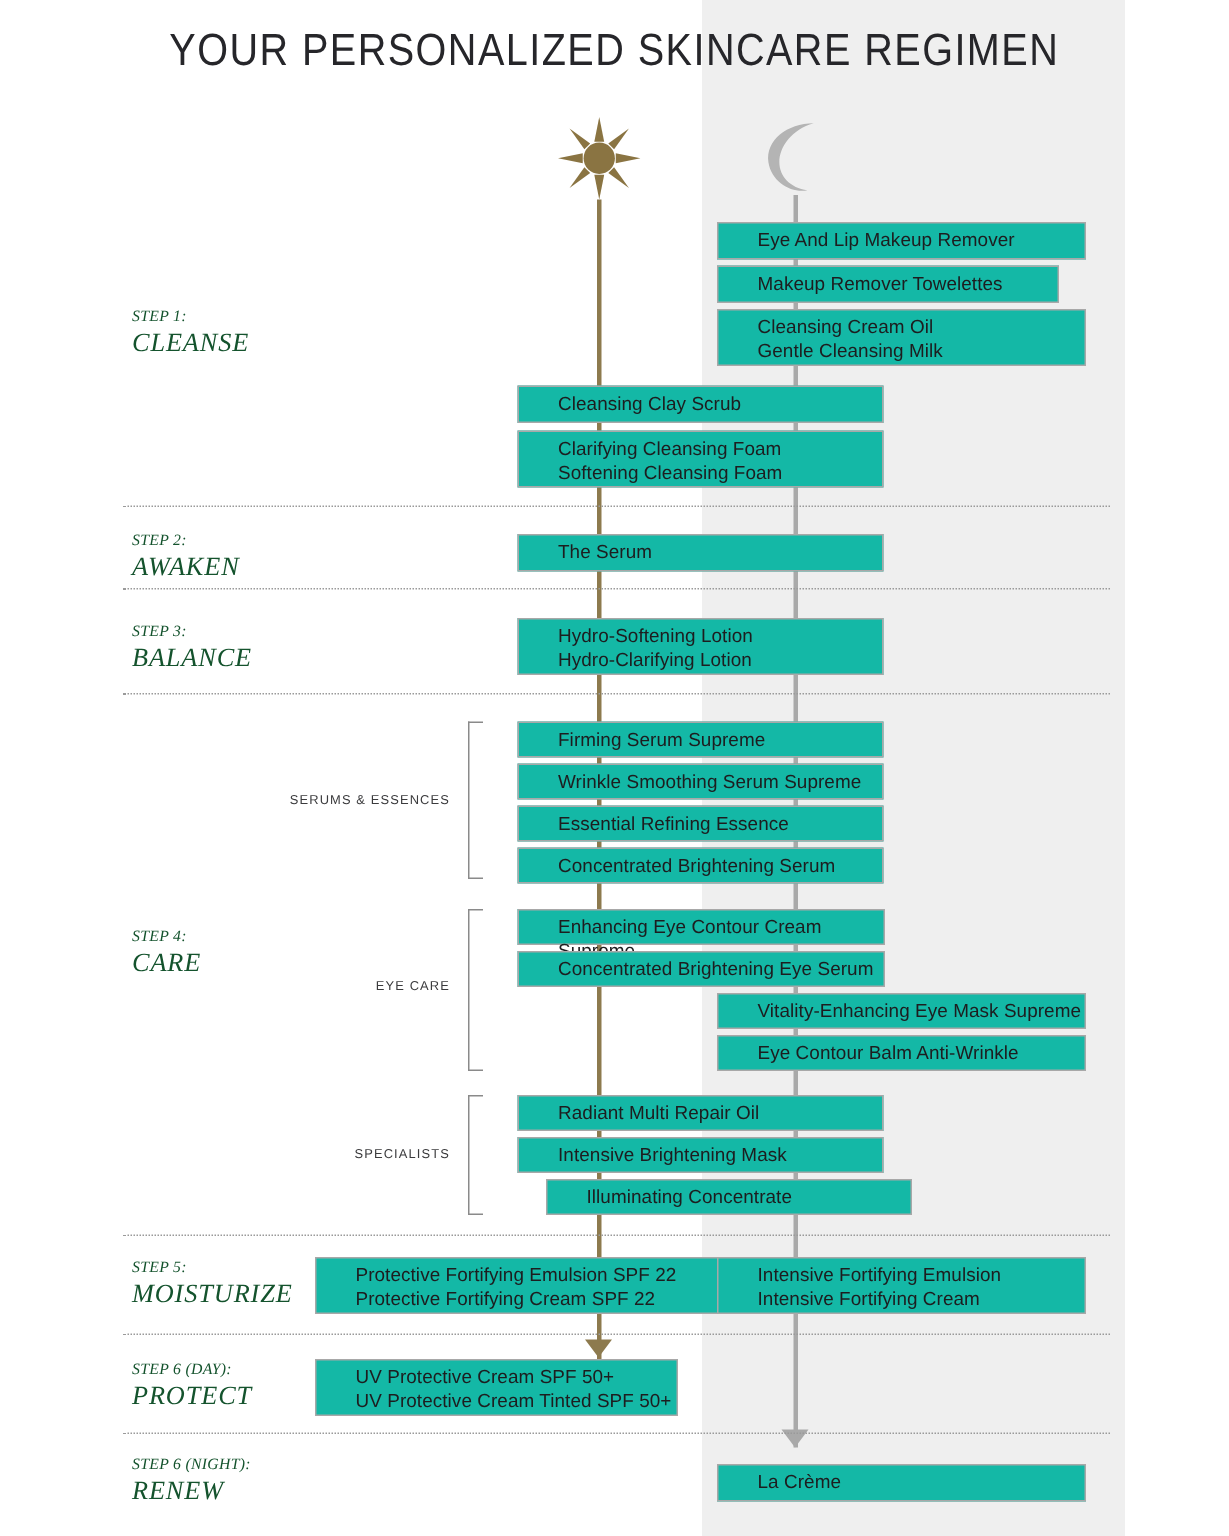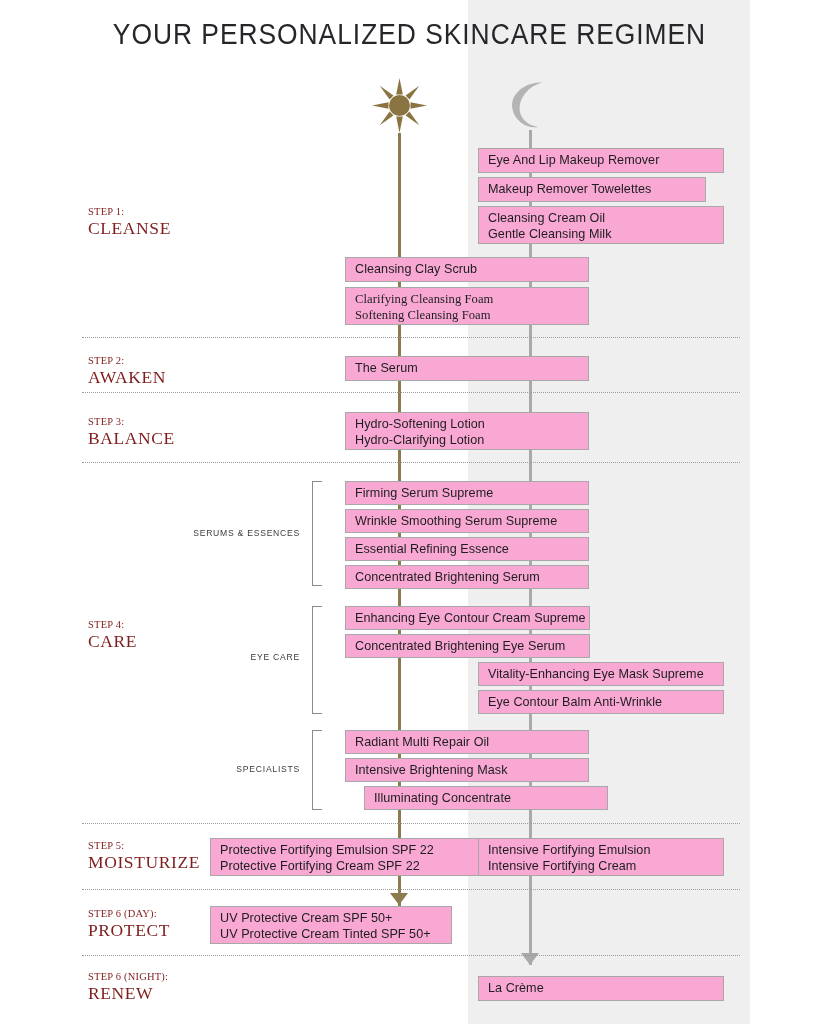--- a/index.html
+++ b/index.html
@@ -94,21 +94,22 @@
     left: 82px;
     width: 658px;
     height: 0;
     border-top: 1px dotted #9a9a9a;
   }
   
   .step-label {
     position: absolute;
     left: 88px;
     font-family: "Liberation Serif", serif;
-    color: #7f1d1d;
+    font-style: italic;
+    color: #14532d;
     white-space: nowrap;
   }
   .step-label .num {
     display: block;
     font-size: 10.5px;
     letter-spacing: 0.2px;
     line-height: 12px;
   }
   .step-label .name {
     display: block;
@@ -133,25 +134,25 @@
     width: 9px;
     border-left: 1px solid #8a8a8a;
     border-top: 1px solid #8a8a8a;
     border-bottom: 1px solid #8a8a8a;
   }
   
   .box {
     position: absolute;
     box-sizing: border-box;
     border: 1px solid #a8a8a8;
-    background: #f9a8d4;
+    background: #14b8a6;
     font-family: "Liberation Sans", sans-serif;
     font-size: 12.6px;
     color: #1d1d1f;
-    padding: 4px 0 4px 9px;
+    padding: 4px 0 4px 26px;
     line-height: 15.5px;
     white-space: pre-line;
     letter-spacing: 0.05px;
   }
 </style>
 </head>
 <body>
 
 <div id="page">
 
@@ -231,21 +232,21 @@
 
   <div class="subgroup-label" style="left:180px; top:764px; width:120px;">SPECIALISTS</div>
   <div class="bracket" style="top:730px; height:78px;"></div>
 
   <div class="box" style="left:478px; top:148px; width:246px; height:25px;">Eye And Lip Makeup Remover</div>
   <div class="box" style="left:478px; top:177px; width:228px; height:25px;">Makeup Remover Towelettes</div>
   <div class="box" style="left:478px; top:206px; width:246px; height:38px;">Cleansing Cream Oil
 Gentle Cleansing Milk</div>
 
   <div class="box" style="left:345px; top:257px; width:244px; height:25px;">Cleansing Clay Scrub</div>
-  <div class="box" style="left:345px; top:287px; width:244px; height:38px;font-family:Liberation Serif, serif;">Clarifying Cleansing Foam
+  <div class="box" style="left:345px; top:287px; width:244px; height:38px;">Clarifying Cleansing Foam
 Softening Cleansing Foam</div>
 
   <div class="box" style="left:345px; top:356px; width:244px; height:25px;">The Serum</div>
 
   <div class="box" style="left:345px; top:412px; width:244px; height:38px;">Hydro-Softening Lotion
 Hydro-Clarifying Lotion</div>
 
   <div class="box" style="left:345px; top:481px; width:244px; height:24px;">Firming Serum Supreme</div>
   <div class="box" style="left:345px; top:509px; width:244px; height:24px;">Wrinkle Smoothing Serum Supreme</div>
   <div class="box" style="left:345px; top:537px; width:244px; height:24px;">Essential Refining Essence</div>

